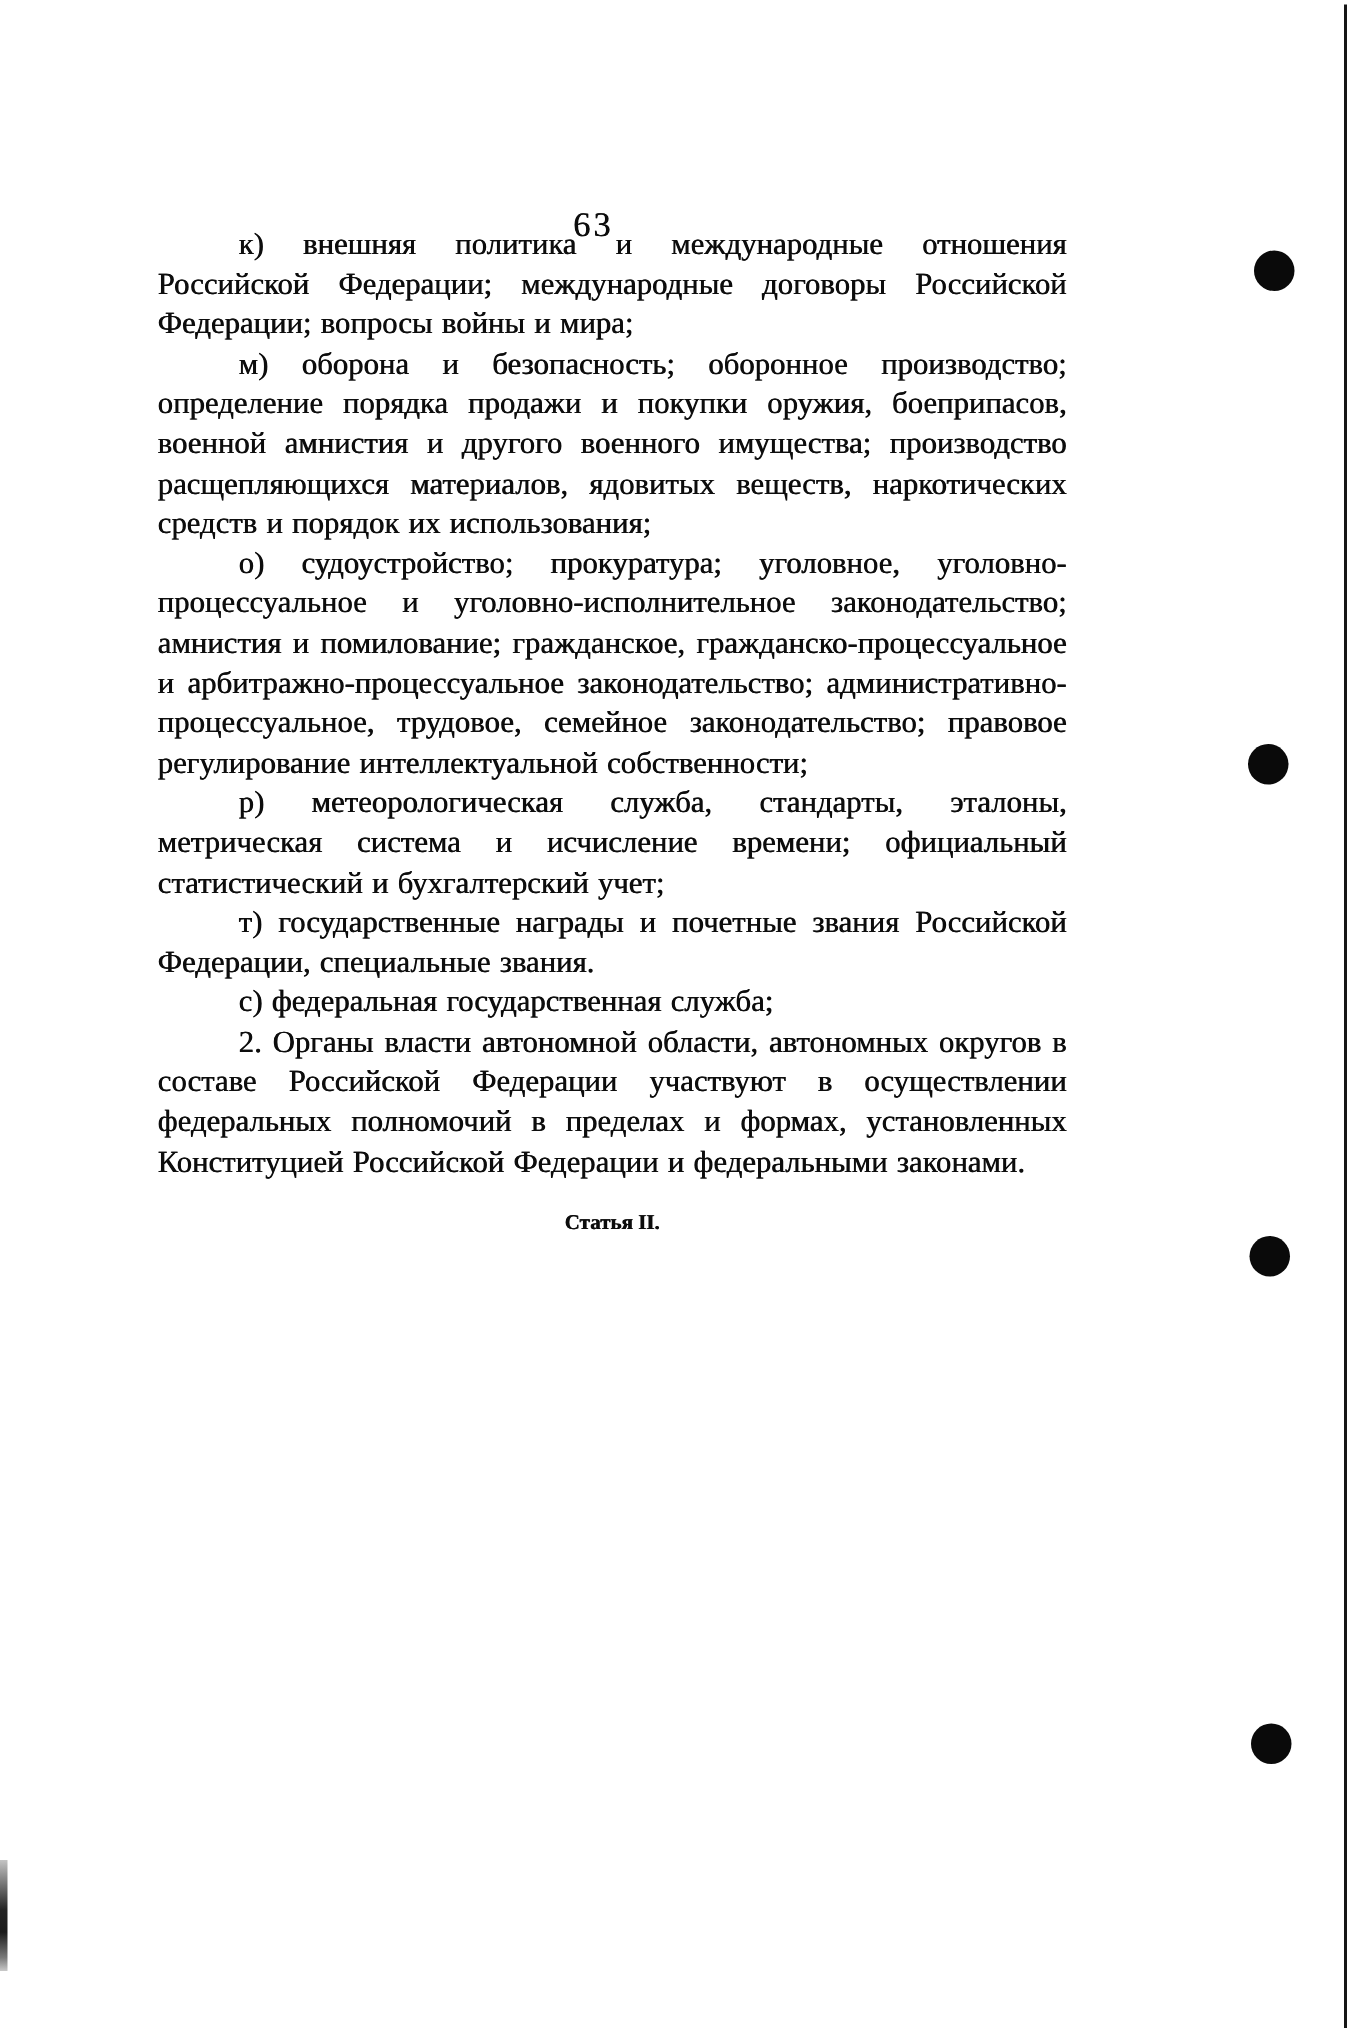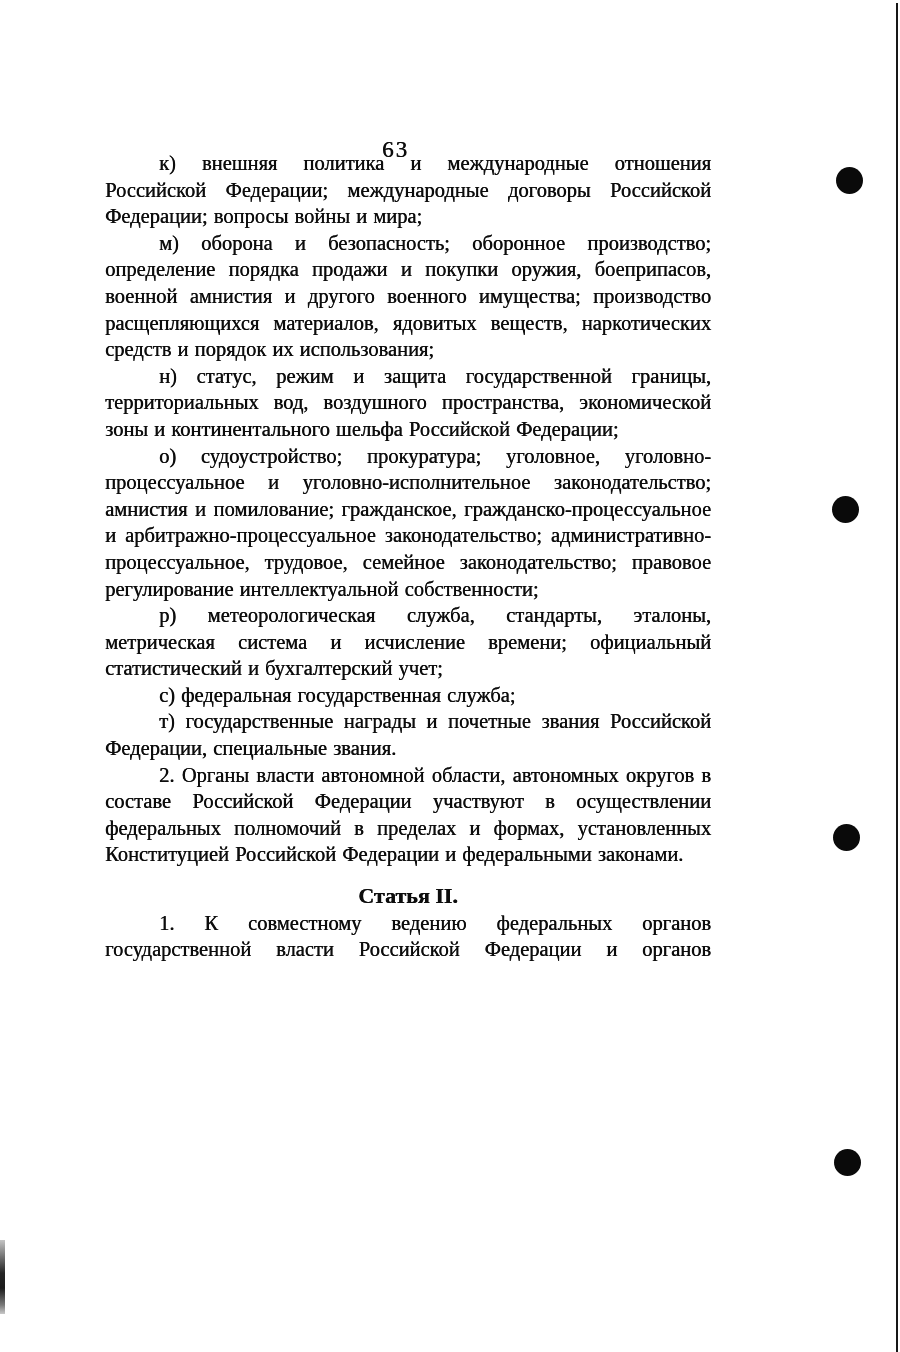--- a/index.html
+++ b/index.html
@@ -36,21 +36,21 @@
     text-align: justify;
     text-indent: 54px;
     font-size: 20.5px;
     line-height: 26.6px;
     word-spacing: 1px;
     text-shadow: 0.4px 0 0 currentColor;
   }
   .heading {
     margin: 15px 0 0 0;
     text-align: center;
-    font-size: 22px;
+    font-size: 14px;
     font-weight: 700;
     line-height: 26.6px;
     text-shadow: 0.4px 0 0 currentColor;
   }
   
   #paras-after .para {
     text-align-last: justify;
   }
   .binder-dot {
     position: absolute;
@@ -86,33 +86,29 @@
 <body>
 
 <div class="page">
 
   <div class="page-number">63</div>
 
   <div class="text-block">
     <div id="paras-before">
         <p class="para">к) внешняя политика и международные отношения Российской Федерации; международные договоры Российской Федерации; вопросы войны и мира;</p>
         <p class="para">м) оборона и безопасность; оборонное производство; определение порядка продажи и покупки оружия, боеприпасов, военной амнистия и другого военного имущества; производство расщепляющихся материалов, ядовитых веществ, наркотических средств и порядок их использования;</p>
-        <p class="para">н) статус, режим и защита государственной границы, территориальных вод, воздушного пространства, экономической зоны и континентального шельфа Российской Федерации;</p>
         <p class="para">о) судоустройство; прокуратура; уголовное, уголовно-процессуальное и уголовно-исполнительное законодательство; амнистия и помилование; гражданское, гражданско-процессуальное и арбитражно-процессуальное законодательство; административно-процессуальное, трудовое, семейное законодательство; правовое регулирование интеллектуальной собственности;</p>
         <p class="para">р) метеорологическая служба, стандарты, эталоны, метрическая система и исчисление времени; официальный статистический и бухгалтерский учет;</p>
+        <p class="para">т) государственные награды и почетные звания Российской Федерации, специальные звания.</p>
         <p class="para">с) федеральная государственная служба;</p>
-        <p class="para">т) государственные награды и почетные звания Российской Федерации, специальные звания.</p>
         <p class="para">2. Органы власти автономной области, автономных округов в составе Российской Федерации участвуют в осуществлении федеральных полномочий в пределах и формах, установленных Конституцией Российской Федерации и федеральными законами.</p>
       </div>
 
     <p class="heading">Статья II.</p>
 
-    <div id="paras-after">
-        <p class="para">1. К совместному ведению федеральных органов государственной власти Российской Федерации и органов</p>
-      </div>
   </div>
 
   <div class="binder-dot dot-1"></div>
   <div class="binder-dot dot-2"></div>
   <div class="binder-dot dot-3"></div>
   <div class="binder-dot dot-4"></div>
 
   <div class="scan-edge-line"></div>
   <div class="scan-corner-smudge"></div>
 

